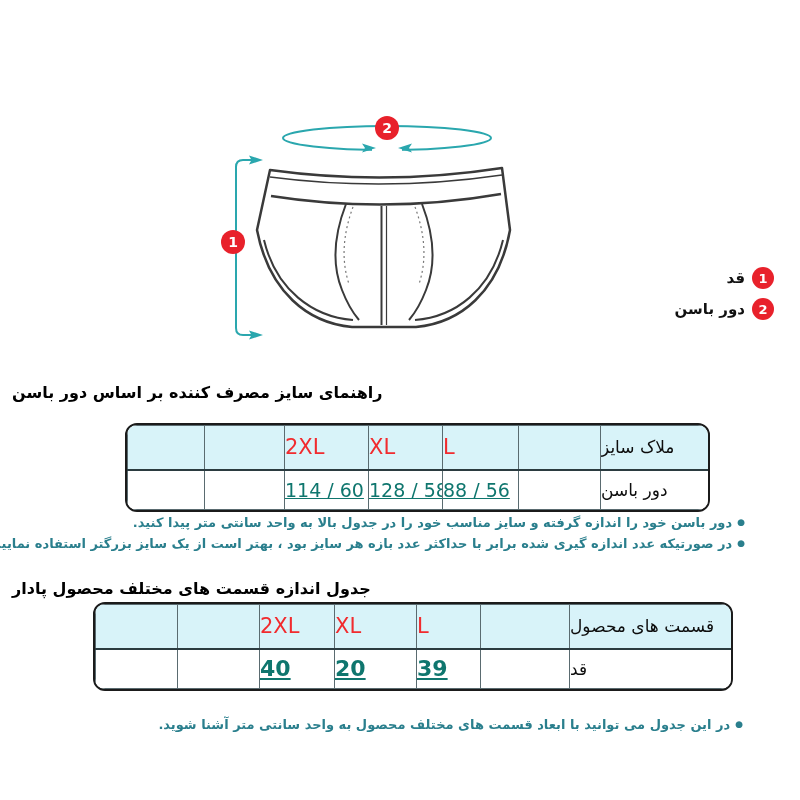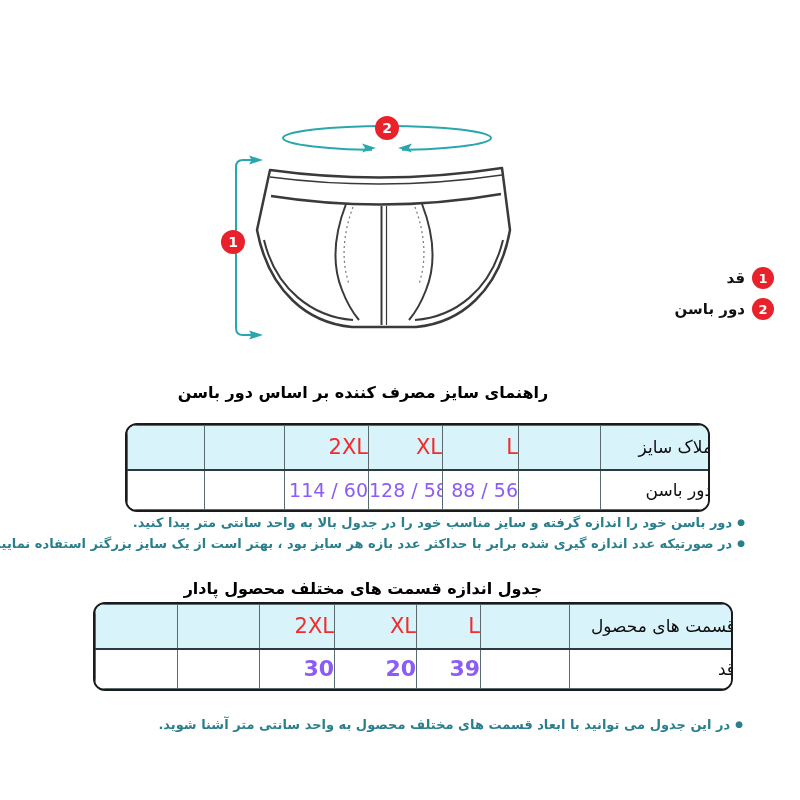--- a/index.html
+++ b/index.html
@@ -18,43 +18,43 @@
   .legend-row { display:flex; flex-direction:row-reverse; align-items:center; gap:7px; }
   .badge {
     width:22px; height:22px; border-radius:50%; background:#e8212b; color:#fff;
     font-size:13px; font-weight:bold; display:flex; align-items:center; justify-content:center;
     flex:0 0 auto;
   }
   .legend-label { font-size:15px; font-weight:600; color:#111; direction:rtl; white-space:nowrap; }
 
   
   .sec-title {
-    position:absolute; left:0; width:726px; text-align:center;
+    position:absolute; left:12px; width:726px; text-align:left;
     font-size:16px; font-weight:bold; color:#000; direction:rtl;
   }
   .title-1 { top:383px; }
   .title-2 { top:573px;margin-top:6px; }
 
   
   .tbl-wrap {
     position:absolute; border:2px solid #1b1b1b; border-radius:12px;
     overflow:hidden; background:#fff;
   }
   .tbl-1 { left:125px; top:423px; width:585px; }
   .tbl-2 { left:93px;  top:602px; width:640px; }
   table { width:100%; border-collapse:collapse; table-layout:fixed; }
   td {
-    border:1px solid #5a6b70; text-align:right; vertical-align:middle;
+    border:1px solid #5a6b70; text-align:left; vertical-align:middle;
     overflow:hidden; white-space:nowrap;
   }
   tr.head td { background:#d8f3f9; border-bottom:2px solid #2b3b40; height:44px; }
   tr.data td { background:#fff; height:40px; }
   td.size-cell  { font-size:21px; font-weight:500; color:#f12b2e; font-family:"DejaVu Sans","Liberation Sans",sans-serif; }
   td.label-cell { font-size:17px; color:#0d0d0d; direction:rtl;margin-left:37px; }
-  td.value-cell { direction:ltr; color:#8b5cf6; }
+  td.value-cell { direction:ltr; color:#0f766e;text-decoration:underline; }
   .tbl-1 td.value-cell { font-size:19px; font-weight:500; }
   .tbl-2 td.value-cell { font-size:22px; font-weight:600; }
 
   
   .notes { position:absolute; text-align:right; }
   .notes-1 { top:513px; right:55px; }
   .notes-2 { top:695px; right:57px;margin-top:20px; }
   .note { direction:rtl; font-size:13px; font-weight:bold; color:#2a7f8d; line-height:20px; white-space:nowrap; }
   .bullet { font-size:9px; margin-left:5px; position:relative; top:-2px; color:#2a7f8d; }
 </style>
@@ -179,21 +179,21 @@
         <td class="size-cell">XL</td>
         <td class="size-cell">2XL</td>
         <td></td>
         <td></td>
       </tr>
       <tr class="data">
         <td class="label-cell">قد</td>
         <td></td>
         <td class="value-cell">39</td>
         <td class="value-cell">20</td>
-        <td class="value-cell">30</td>
+        <td class="value-cell">40</td>
         <td></td>
         <td></td>
       </tr>
     </tbody>
       </table>
   </div>
 
   <div class="notes notes-2">
     <div class="note">
       <span class="bullet">●</span><span>در این جدول می توانید با ابعاد قسمت های مختلف محصول به واحد سانتی متر آشنا شوید.</span>

